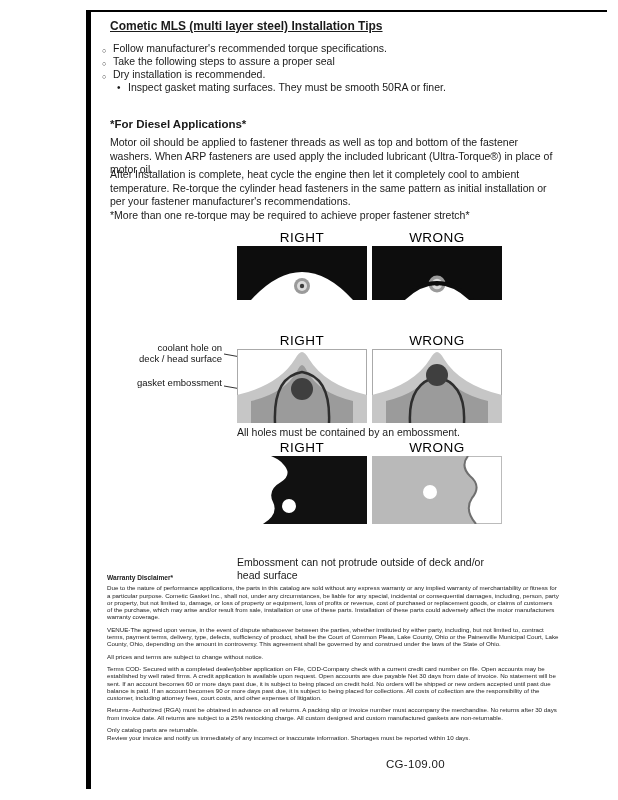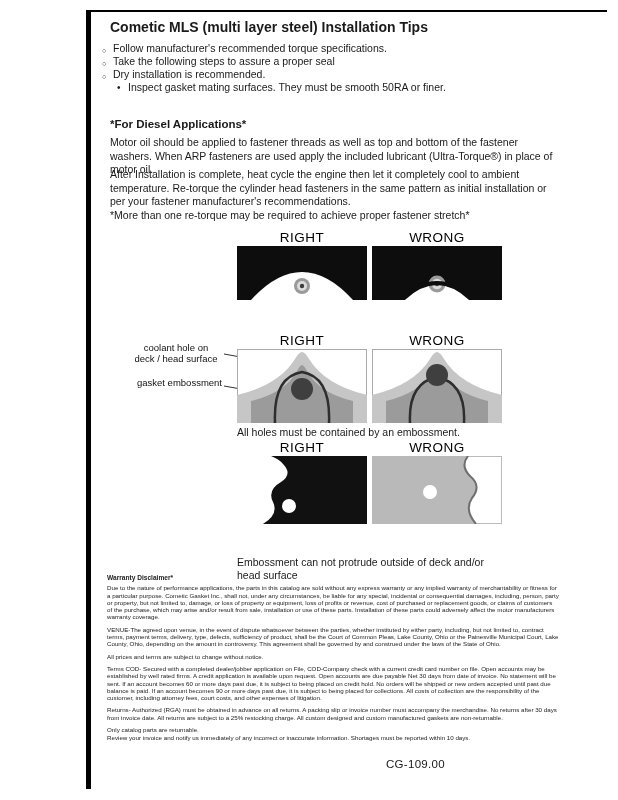--- a/index.html
+++ b/index.html
@@ -8,22 +8,22 @@
     font-family:"Liberation Sans", sans-serif;
     color:#1a1a1a;
     width:618px; height:800px;
   }
   .page { position:relative; width:618px; height:800px; background:#fff; overflow:hidden; }
   .abs { position:absolute; }
 
   .frame { left:86px; top:10px; width:521px; height:779px;
            border-left:5px solid #000; border-top:2px solid #000; }
 
-  .title { left:110px; top:19px; font-size:14px; font-weight:bold;
-           white-space:nowrap; }
+  .title { left:110px; top:19px; font-size:12px; font-weight:bold;
+           text-decoration:underline; white-space:nowrap; }
 
   .bullets { left:102px; top:42px; width:478px; font-size:10.5px; line-height:13px; }
   .bullet { position:relative; padding-left:11px; }
   .bullet::before { content:"○"; position:absolute; left:0; top:2px; font-size:7px; }
   .subbullet { position:relative; padding-left:11px; margin-left:15px; }
   .subbullet::before { content:"•"; position:absolute; left:0; top:0; font-size:10px; }
 
   .diesel-heading { left:110px; top:118px; font-size:11.5px; font-weight:bold; }
   .para { left:110px; width:452px; font-size:10.5px; line-height:13.5px; }
   .para-1 { top:136px; }
@@ -40,21 +40,21 @@
   .panel svg { display:block; }
   .pan-row1 { top:246px; height:54px; }
   .pan-row2 { top:349px; height:74px; }
   .pan-row3 { top:456px; height:68px; }
   .caption { left:237px; font-size:10.5px; line-height:12.5px; }
   .cap-row1 { top:307px; width:280px; }
   .cap-row2 { top:426px; width:280px; }
   .cap-row3 { top:556px; width:252px; }
 
   .dg-label { font-size:9.5px; line-height:11px; text-align:right; color:#111; }
-  .label-coolant { left:130px; top:342px; width:92px;text-align:center; }
+  .label-coolant { left:130px; top:342px; width:92px; }
   .label-emboss { left:116px; top:377px; width:106px; }
   .pointer-svg { left:224px; top:346px; }
 
   .disclaimer { left:107px; top:574px; width:452px; font-size:6.2px; line-height:7.3px; color:#222; }
   .disclaimer h3 { font-size:6.6px; font-weight:bold; margin-bottom:3px; }
   .disclaimer p { margin-bottom:5px; }
   .disclaimer p.tight { margin-bottom:1px; }
 
   .footer { left:386px; top:758px; font-size:11.5px; letter-spacing:0.3px; }
 </style>

